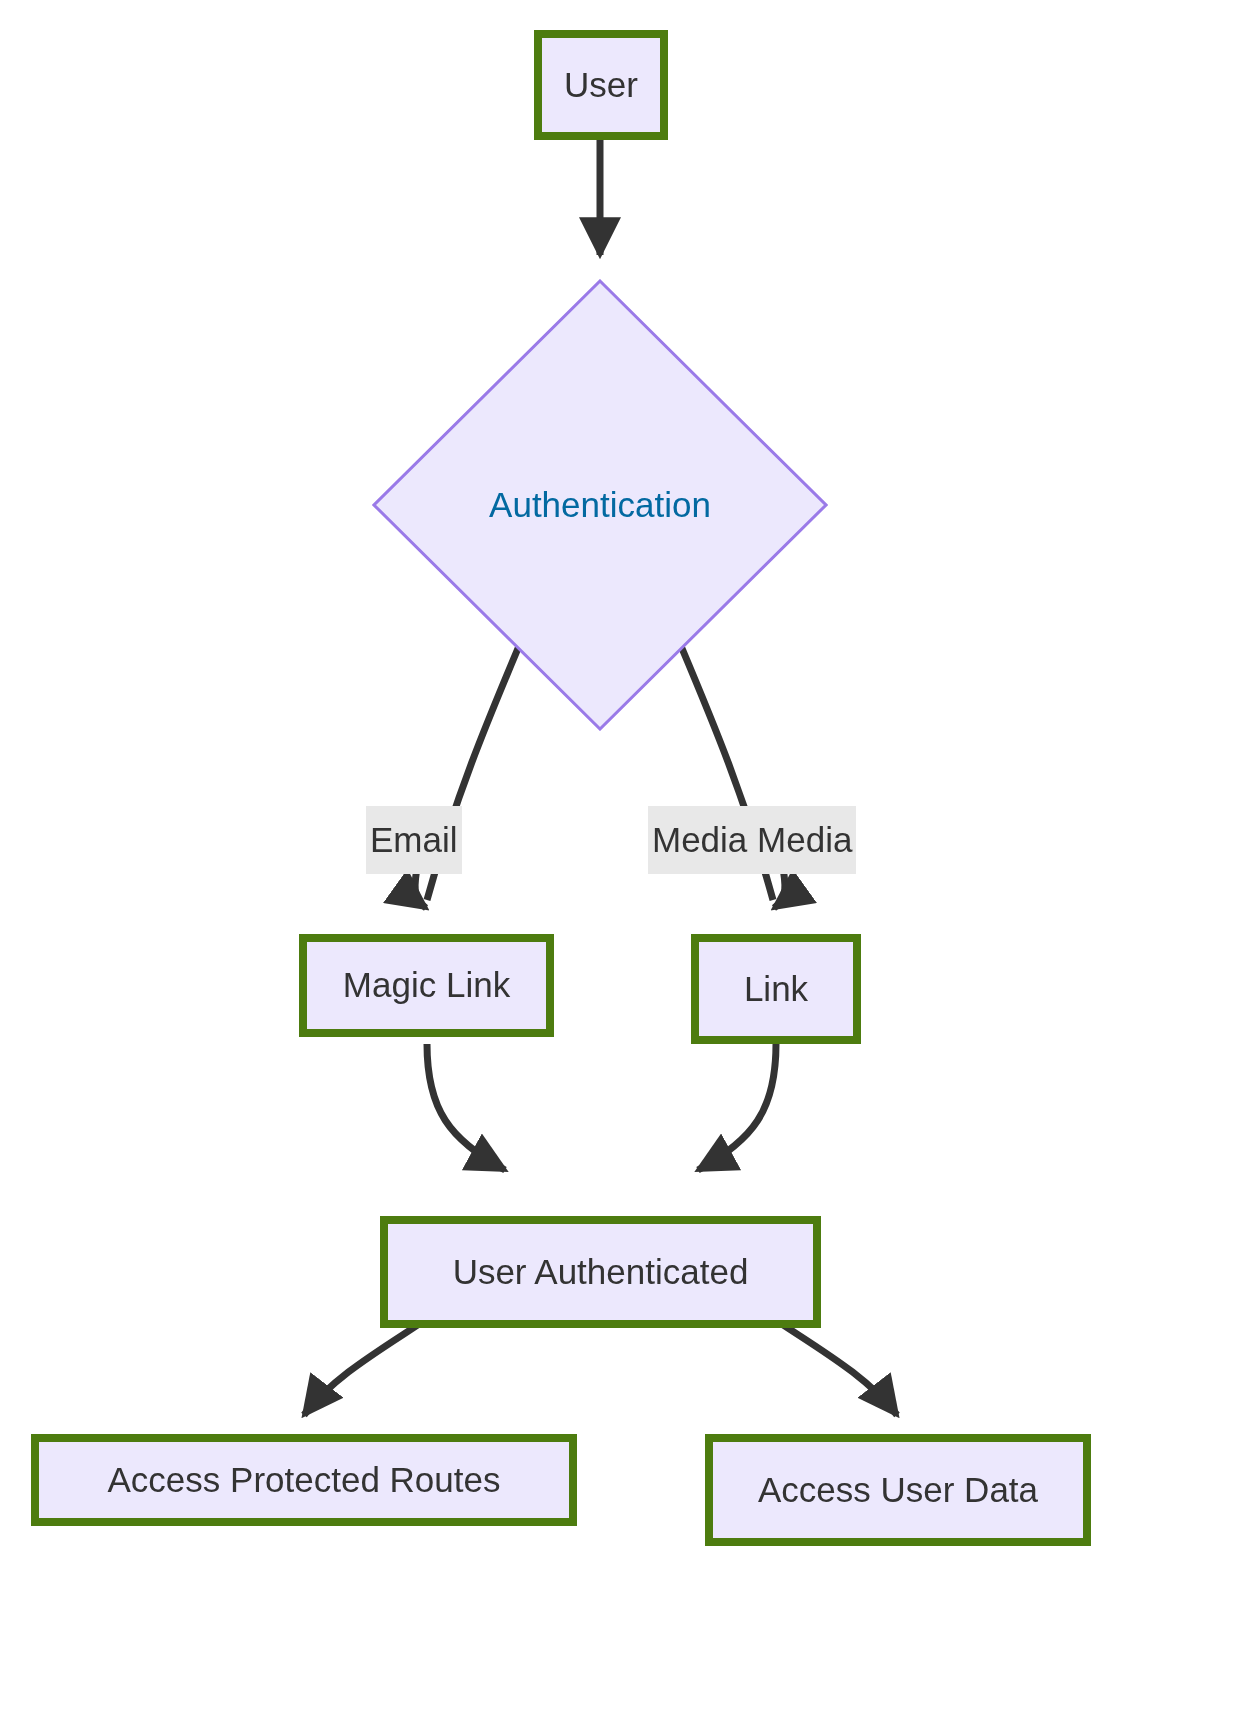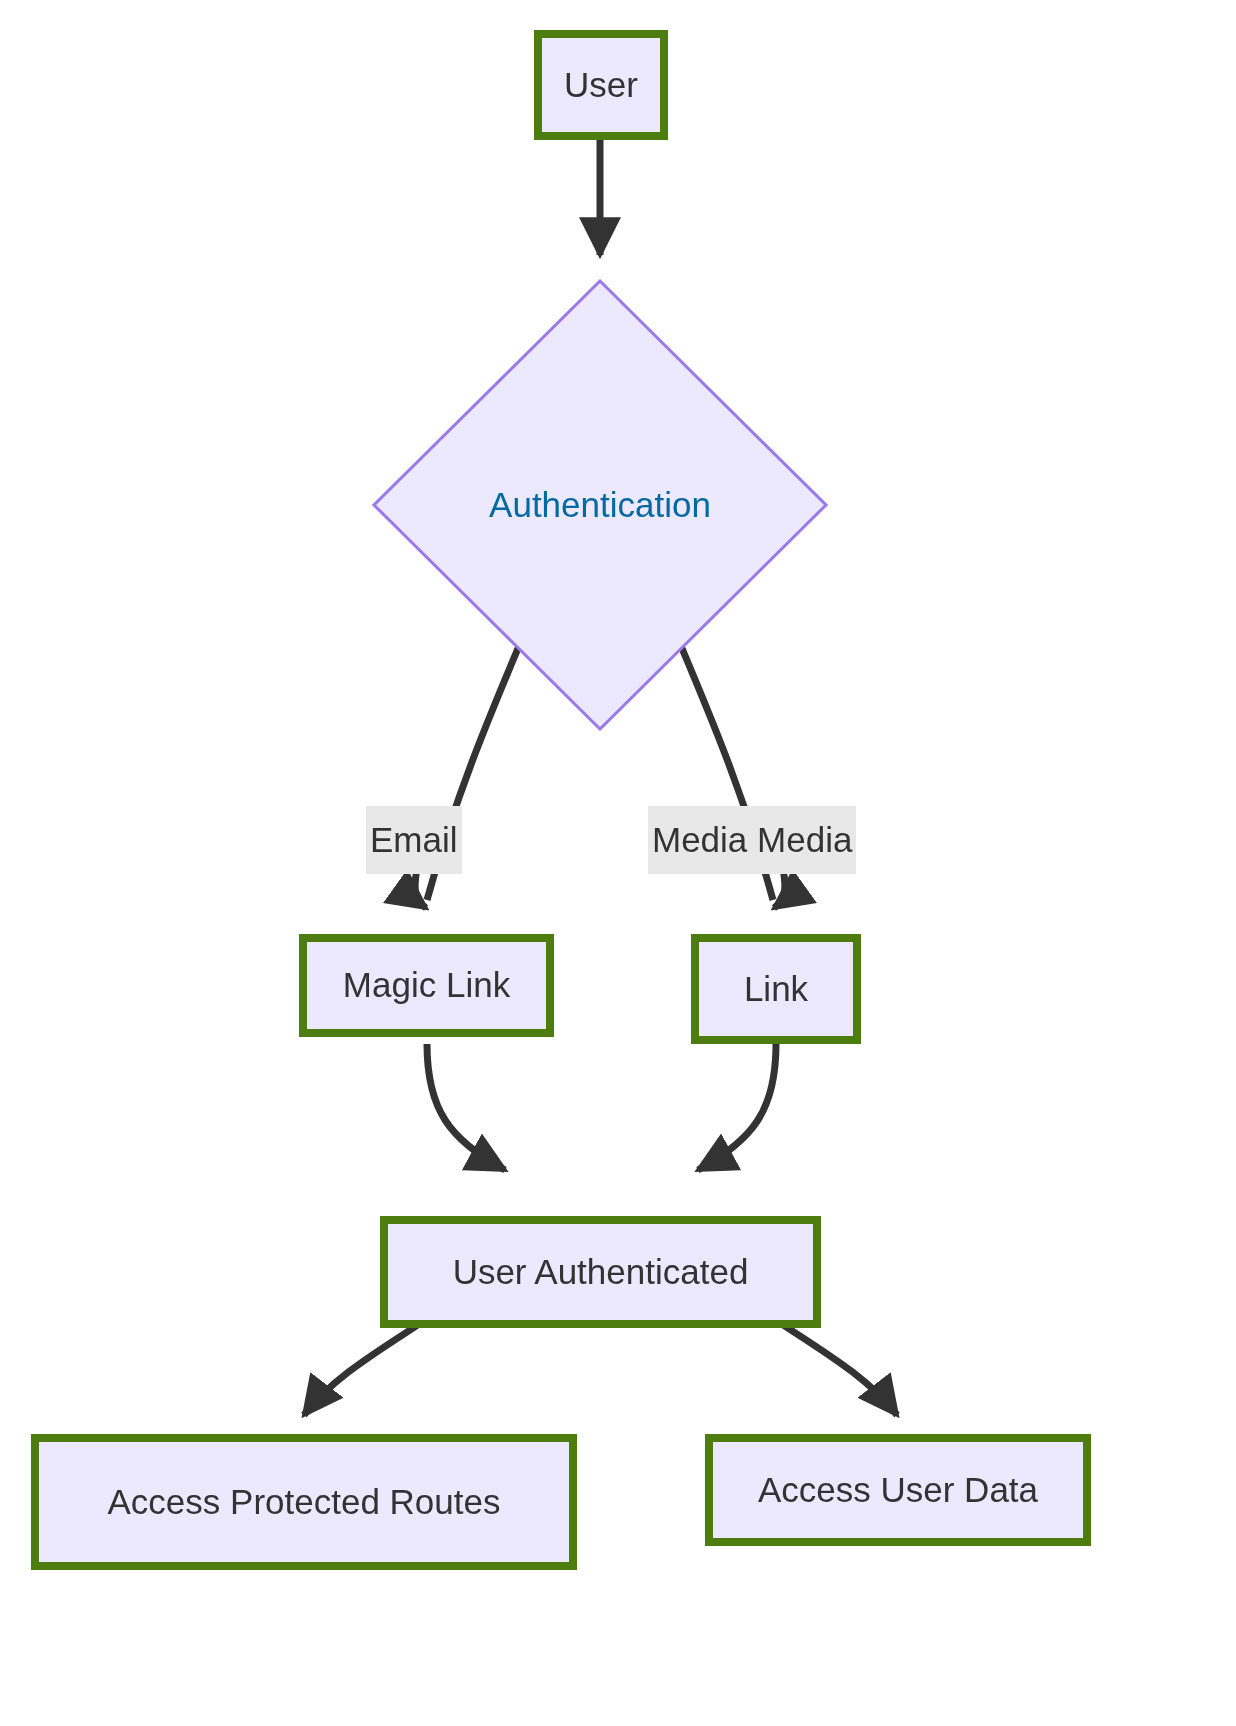--- a/index.html
+++ b/index.html
@@ -40,21 +40,21 @@
   .node-label {
     display: block;
     white-space: nowrap;
   }
 
   
   #node-user        { left: 534px; top: 30px;   width: 134px; height: 110px; font-size: 35px; }
   #node-magiclink   { left: 299px; top: 934px;  width: 255px; height: 103px; font-size: 35px; }
   #node-oauth       { left: 691px; top: 934px;  width: 170px; height: 110px; font-size: 35px; }
   #node-userauth    { left: 380px; top: 1216px; width: 441px; height: 112px; font-size: 35px; }
-  #node-access      { left: 31px;  top: 1434px; width: 546px; height: 136px; font-size: 35px; }
+  #node-access      { left: 31px;  top: 1434px; width: 546px; height: 92px; font-size: 35px; }
   #node-persist     { left: 705px; top: 1434px; width: 386px; height: 112px; font-size: 35px; }
 
   
   #node-auth {
     position: absolute;
     left: 372px;
     top: 279px;
     width: 456px;
     height: 452px;
     z-index: 3;

